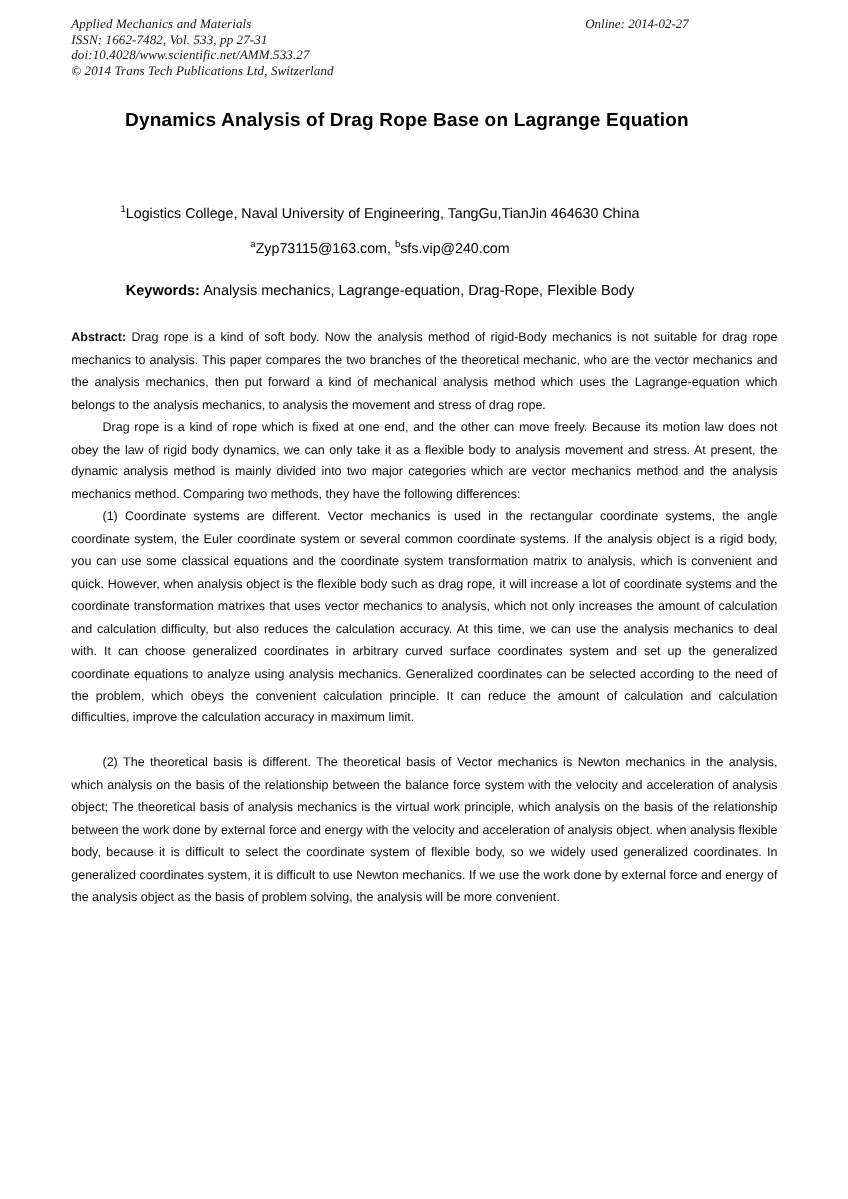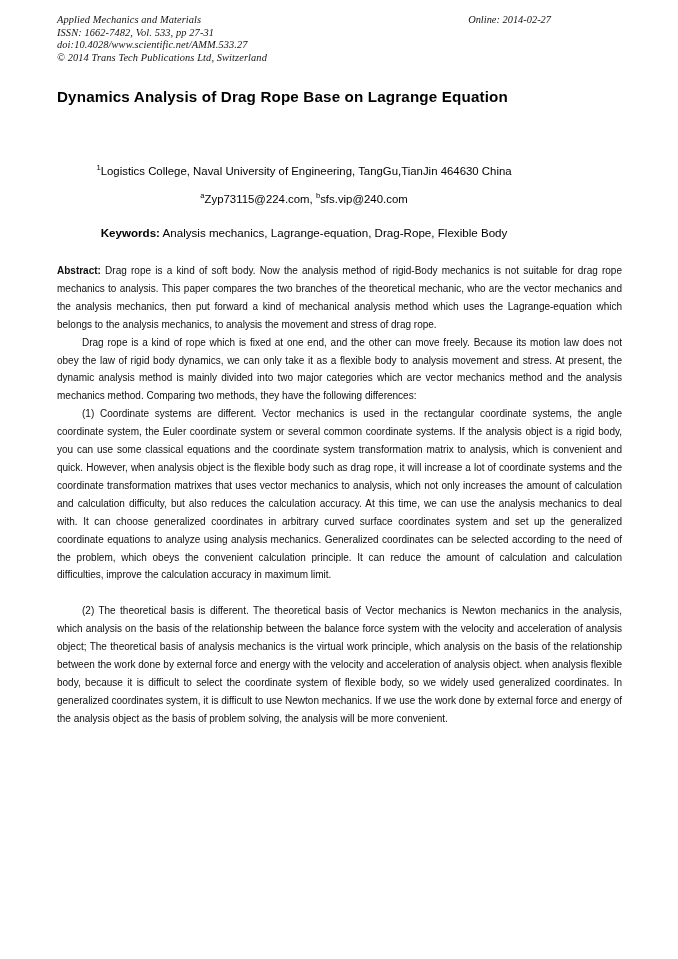--- a/index.html
+++ b/index.html
@@ -57,21 +57,21 @@
     color: #141414;
     white-space: nowrap;
   }
 
   
   .title {
     position: absolute;
     left: 57px;
     right: 56px;
     top: 87px;
-    text-align: left;
+    text-align: right;
     font-family: "Liberation Sans", "DejaVu Sans", sans-serif;
     font-weight: bold;
     font-size: 15.2px;
     line-height: 19px;
     letter-spacing: 0.15px;
     color: #000;
   }
 
   
   .authors {
@@ -168,21 +168,21 @@
   </div>
 
   <div class="title">Dynamics Analysis of Drag Rope Base on Lagrange Equation</div>
 
 
   <div class="affil">
     <sup>1</sup><span>Logistics College, Naval University of Engineering, TangGu,TianJin 464630 China</span>
   </div>
 
   <div class="emails">
-    <sup>a</sup><span>Zyp73115@224.com,</span>
+    <sup>a</sup><span>Zyp73115@163.com,</span>
     <sup>b</sup><span>sfs.vip@240.com</span>
   </div>
 
   <div class="keywords">
     <span class="kw-label">Keywords:</span>
     <span>Analysis mechanics, Lagrange-equation, Drag-Rope, Flexible Body</span>
   </div>
 
   <div class="body">
     <p><span class="lead">Abstract:</span> <span>Drag rope is a kind of soft body. Now the analysis method of rigid-Body mechanics is not suitable for drag rope mechanics to analysis. This paper compares the two branches of the theoretical mechanic, who are the vector mechanics and the analysis mechanics, then put forward a kind of mechanical analysis method which uses the Lagrange-equation which belongs to the analysis mechanics, to analysis the movement and stress of drag rope.</span></p>

